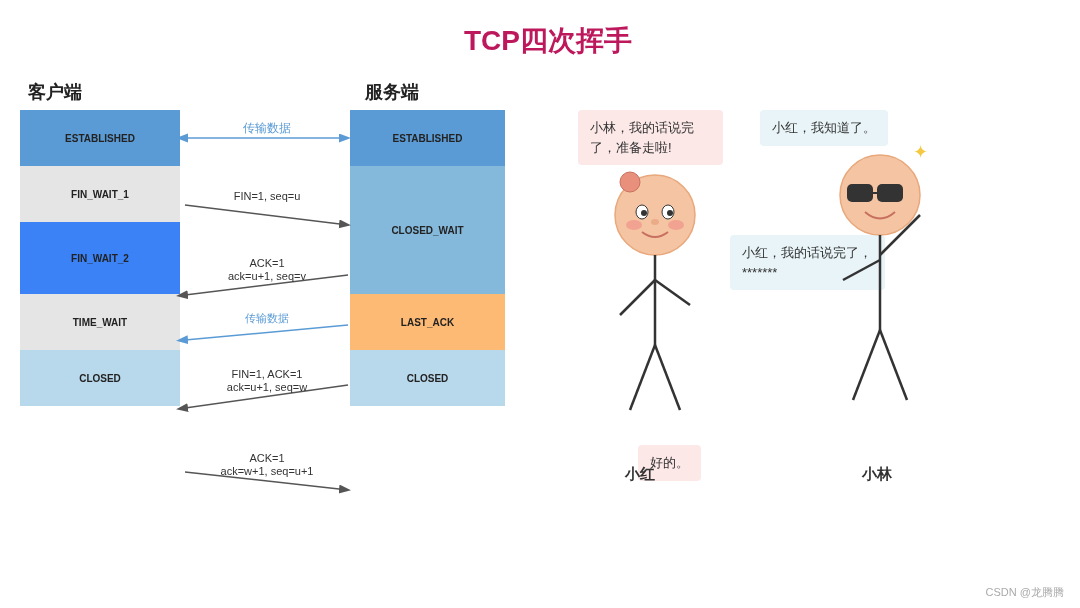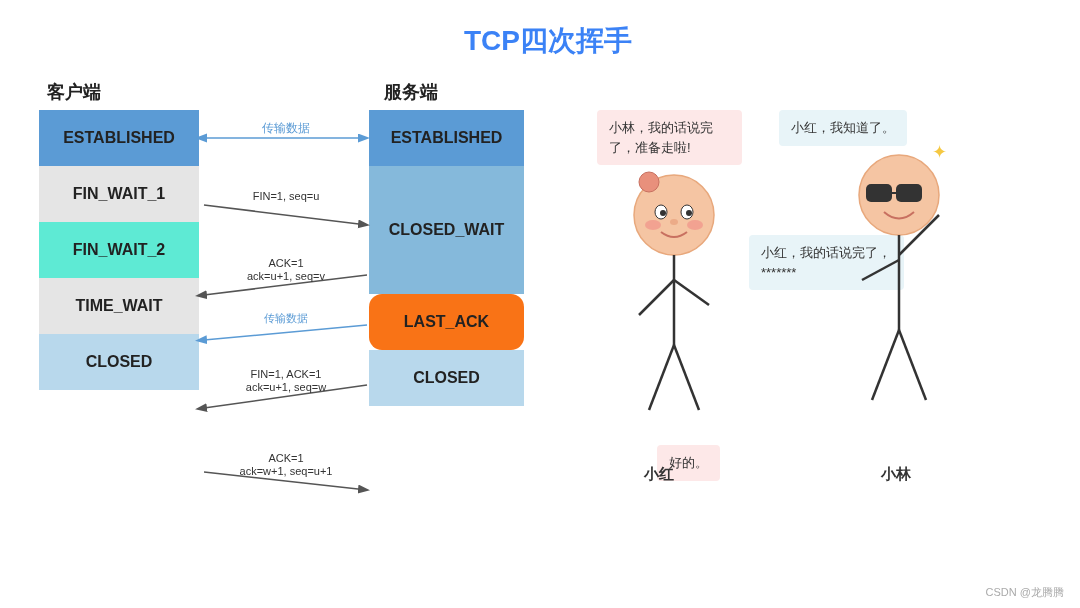--- a/index.html
+++ b/index.html
@@ -10,27 +10,27 @@
       font-family: 'Microsoft YaHei', 'PingFang SC', sans-serif;
       overflow: hidden;
       position: relative;
     }
 
     .page-title {
       text-align: center;
       font-size: 28px;
       font-weight: bold;
       padding: 22px 0 10px 16px;
-      color: #3b82f6;
+      color: #be185d;
     }
 
     .diagram-area {
       display: flex;
       flex-direction: row;
-      padding: 0 39px;
+      padding: 0 20px;
       margin-top: 10px;
     }
 
     
     .tcp-diagram {
       width: 520px;
       position: relative;
     }
 
     .col-headers {
@@ -53,36 +53,36 @@
 
     .col-header-server {
       margin-left: 170px;
       text-align: left;
     }
 
     .state-box {
       display: flex;
       align-items: center;
       justify-content: center;
-      font-size: 16px;
+      font-size: 10px;
       font-weight: bold;
       color: #222;
       text-align: right;
       border: none;
     }
 
     .state-established { background: #5b9bd5; height: 56px; }
     .state-fin-wait1   { background: #e5e5e5; height: 56px; }
-    .state-fin-wait2   { background: #5eead4; height: 56px; }
+    .state-fin-wait2   { background: #3b82f6; height: 72px; }
     .state-time-wait   { background: #e5e5e5; height: 56px; }
     .state-closed      { background: #b8d8ec; height: 56px; }
 
     .state-est-srv     { background: #5b9bd5; height: 56px; }
     .state-cw          { background: #85b9db; height: 128px; display: flex; align-items: center; justify-content: center; }
-    .state-la          { background: #f97316; height: 56px; border-radius: 13px; }
+    .state-la          { background: #fdba74; height: 56px; }
     .state-closed-srv  { background: #b8d8ec; height: 56px; }
 
     
     .cartoon-area {
       flex: 1;
       position: relative;
       margin-left: 30px;
     }
 
     

